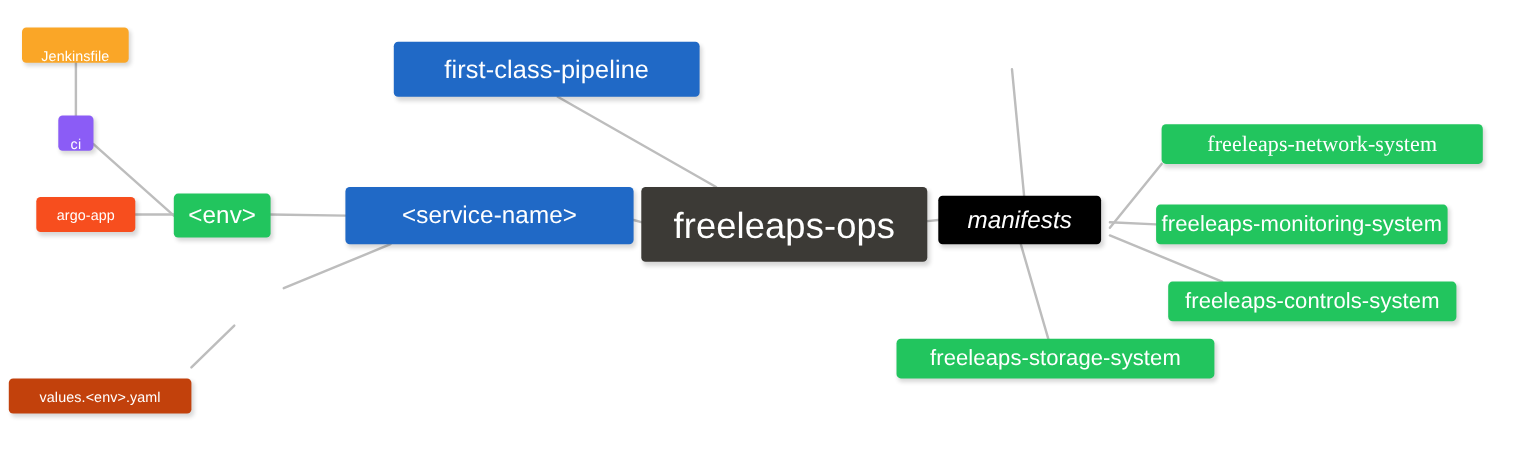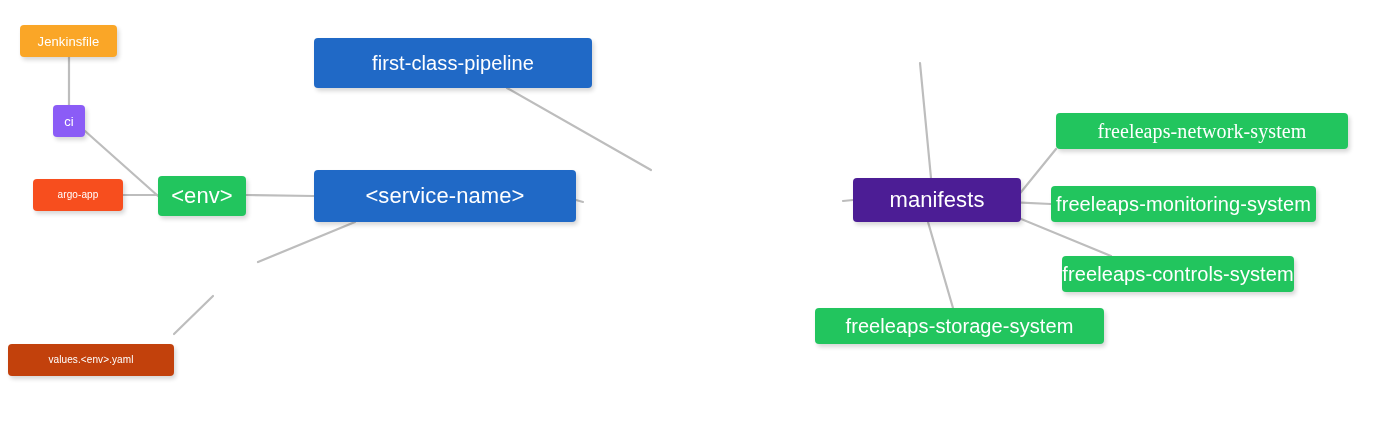--- a/index.html
+++ b/index.html
@@ -42,26 +42,26 @@
     cursor: pointer;
     user-select: none;
   }
   .node-label {
     display: block;
     padding: 0 2px;
   }
 
   
   .tier-root   { font-size: 33px; }
-  .tier-1-big  { font-size: 20px; }
+  .tier-1-big  { font-size: 23px; margin-left: 44px; }
   .tier-1      { font-size: 22px; }
   .tier-2      { font-size: 22px; }
   .tier-3      { font-size: 20px; }
-  .tier-4      { font-size: 10px; }
-  .tier-5      { font-size: 13px; }
+  .tier-4      { font-size: 13px; }
+  .tier-5      { font-size: 13px; align-items: flex-end; }
 
   
   .c-dark   { background: #3c3a36; }
   .c-blue   { background: #2069c6; }
   .c-green  { background: #22c55e; }
   .c-red    { background: #f74e1e; }
   .c-orange { background: #faa627; }
 </style>
 </head>
 <body style="background: rgb(255, 255, 255);">
@@ -123,35 +123,38 @@
   </div>
 
   <div class="node c-blue tier-1-big" style="left: 314px; top: 38px; width: 278px; height: 50px; background: rgb(32, 105, 198);">
     <span class="node-label">first-class-pipeline</span>
   </div>
 
   <div class="node c-blue tier-1" style="left: 314px; top: 170px; width: 262px; height: 52px; background: rgb(32, 105, 198);">
     <span class="node-label">&lt;service-name&gt;</span>
   </div>
 
+  <div class="node c-dark tier-root" style="left: 583px; top: 170px; width: 260px; height: 68px; background: rgb(60, 58, 54);">
+    <span class="node-label">freeleaps-ops</span>
+  </div>
 
-  <div class="node c-blue tier-1" style="left: 853px; top: 178px; width: 168px; height: 44px; background: #4c1d95;">
+  <div class="node c-blue tier-1" style="left: 853px; top: 178px; width: 148px; height: 44px; background: #000000; font-style: italic;">
     <span class="node-label">manifests</span>
   </div>
 
 
   <div class="node c-green tier-3" style="left: 1056px; top: 113px; width: 292px; height: 36px; background: rgb(34, 197, 94); font-family: Liberation Serif, serif;">
     <span class="node-label">freeleaps-network-system</span>
   </div>
 
   <div class="node c-green tier-3" style="left: 1051px; top: 186px; width: 265px; height: 36px; background: rgb(34, 197, 94);">
     <span class="node-label">freeleaps-monitoring-system</span>
   </div>
 
-  <div class="node c-green tier-3" style="left: 1062px; top: 256px; width: 232px; height: 36px; background: rgb(34, 197, 94);">
+  <div class="node c-green tier-3" style="left: 1062px; top: 256px; width: 262px; height: 36px; background: rgb(34, 197, 94);">
     <span class="node-label">freeleaps-controls-system</span>
   </div>
 
   <div class="node c-green tier-3" style="left: 815px; top: 308px; width: 289px; height: 36px; background: rgb(34, 197, 94);">
     <span class="node-label">freeleaps-storage-system</span>
   </div>
 
 </div>
 
 </body></html>

